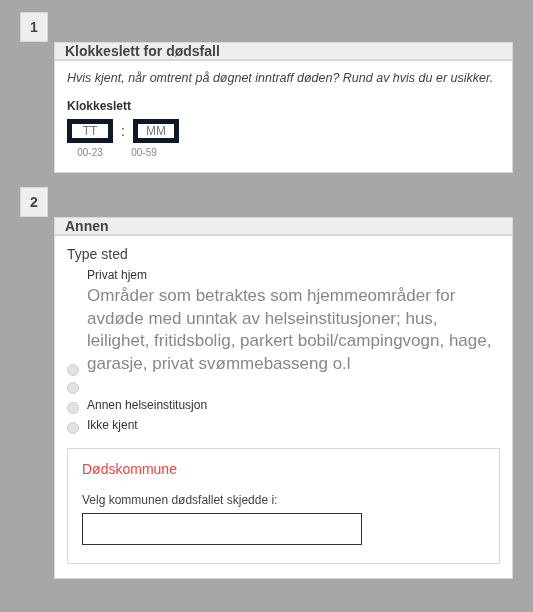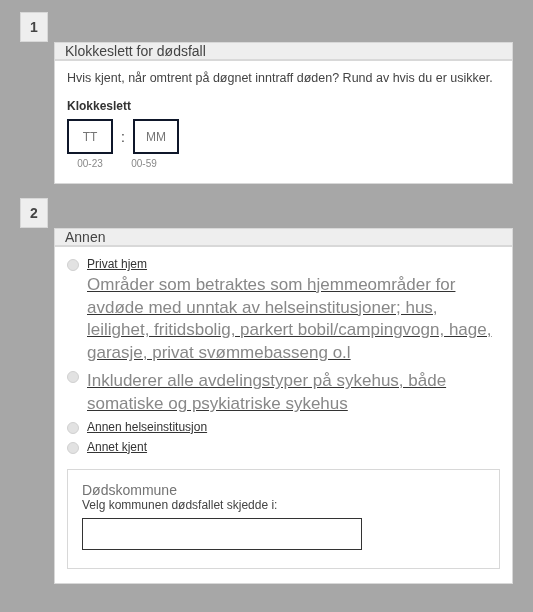--- a/index.html
+++ b/index.html
@@ -32,51 +32,52 @@
     font-size: 14px;
     color: #444;
   }
   .section-title {
     flex: 1;
     background: #eeeeee;
     border: 1px solid #d8d8d8;
     display: flex;
     align-items: center;
     padding: 0 10px;
-    font-weight: 400;
+    font-weight: 700;
     font-size: 14px;
     color: #444;
     margin-top: 30px;
   }
   .section-body {
     background: #ffffff;
     border: 1px solid #d8d8d8;
     margin-left: 34px;
     padding: 10px 12px 14px 12px;
   }
   .intro {
     font-size: 12.5px;
     color: #444;
     margin-bottom: 14px;
+    font-style: italic;
   }
   .field-label {
     font-weight: 700;
     font-size: 12px;
     margin-bottom: 6px;
     margin-top: 10px;
   }
   .time-row {
     display: flex;
     align-items: center;
     gap: 8px;
   }
   .time-input {
     width: 46px;
-    height: 35px;
-    border: 2px solid #0f172a;
+    height: 24px;
+    border: 5px solid #0f172a;
     text-align: center;
     font-size: 12px;
     color: #888;
     background: #fff;
   }
   .colon {
     font-size: 14px;
     color: #444;
   }
   .hint-row {
@@ -93,24 +94,23 @@
   .subheading {
     font-size: 14px;
     color: #444;
     margin-bottom: 6px;
   }
   .radio-list {
     list-style: none;
   }
   .radio-item {
     display: flex;
-    align-items: flex-start;
+    align-items: flex-end;
     gap: 8px;
     margin-bottom: 4px;
-    text-decoration: underline;
   }
   .radio-dot {
     width: 12px;
     height: 12px;
     border-radius: 50%;
     background: #e2e2e2;
     border: 1px solid #d0d0d0;
     flex-shrink: 0;
     margin-top: 2px;
   }
@@ -128,22 +128,22 @@
     line-height: 1.35;
     margin-top: 1px;
   }
   .subbox {
     border: 1px solid #d8d8d8;
     margin-top: 14px;
     padding: 12px 14px 18px 14px;
   }
   .sub-title {
     font-size: 14px;
-    color: #737373;
-    margin-bottom: 0;
+    color: #ef4444;
+    margin-bottom: 16px;
   }
   .sub-caption {
     font-size: 12px;
     color: #444;
     margin-bottom: 6px;
   }
   .text-input {
     width: 280px;
     height: 32px;
     border: 1px solid #333;
@@ -175,44 +175,44 @@
     </div>
   </div>
 </div>
 
 <div class="section">
   <div class="section-header">
     <div class="section-num">2</div>
     <div class="section-title">Annen</div>
   </div>
   <div class="section-body">
+    <div class="subheading">Type sted</div>
     <ul class="radio-list">
       <li class="radio-item">
         <span class="radio-dot"></span>
         <div class="radio-content">
           <div class="radio-label">Privat hjem</div>
           <div class="radio-desc">Områder som betraktes som hjemmeområder for avdøde med unntak av helseinstitusjoner; hus, leilighet, fritidsbolig, parkert bobil/campingvogn, hage, garasje, privat svømmebasseng o.l</div>
         </div>
       </li>
       <li class="radio-item">
         <span class="radio-dot"></span>
         <div class="radio-content">
-          <div class="radio-desc">Inkluderer alle avdelingstyper på sykehus, både somatiske og psykiatriske sykehus</div>
         </div>
       </li>
       <li class="radio-item">
         <span class="radio-dot"></span>
         <div class="radio-content">
           <div class="radio-label">Annen helseinstitusjon</div>
         </div>
       </li>
       <li class="radio-item">
         <span class="radio-dot"></span>
         <div class="radio-content">
-          <div class="radio-label">Annet kjent</div>
+          <div class="radio-label">Ikke kjent</div>
         </div>
       </li>
     </ul>
 
     <div class="subbox">
       <div class="sub-title">Dødskommune</div>
       <div class="sub-caption">Velg kommunen dødsfallet skjedde i:</div>
       <input class="text-input" type="text" style="">
     </div>
   </div>

